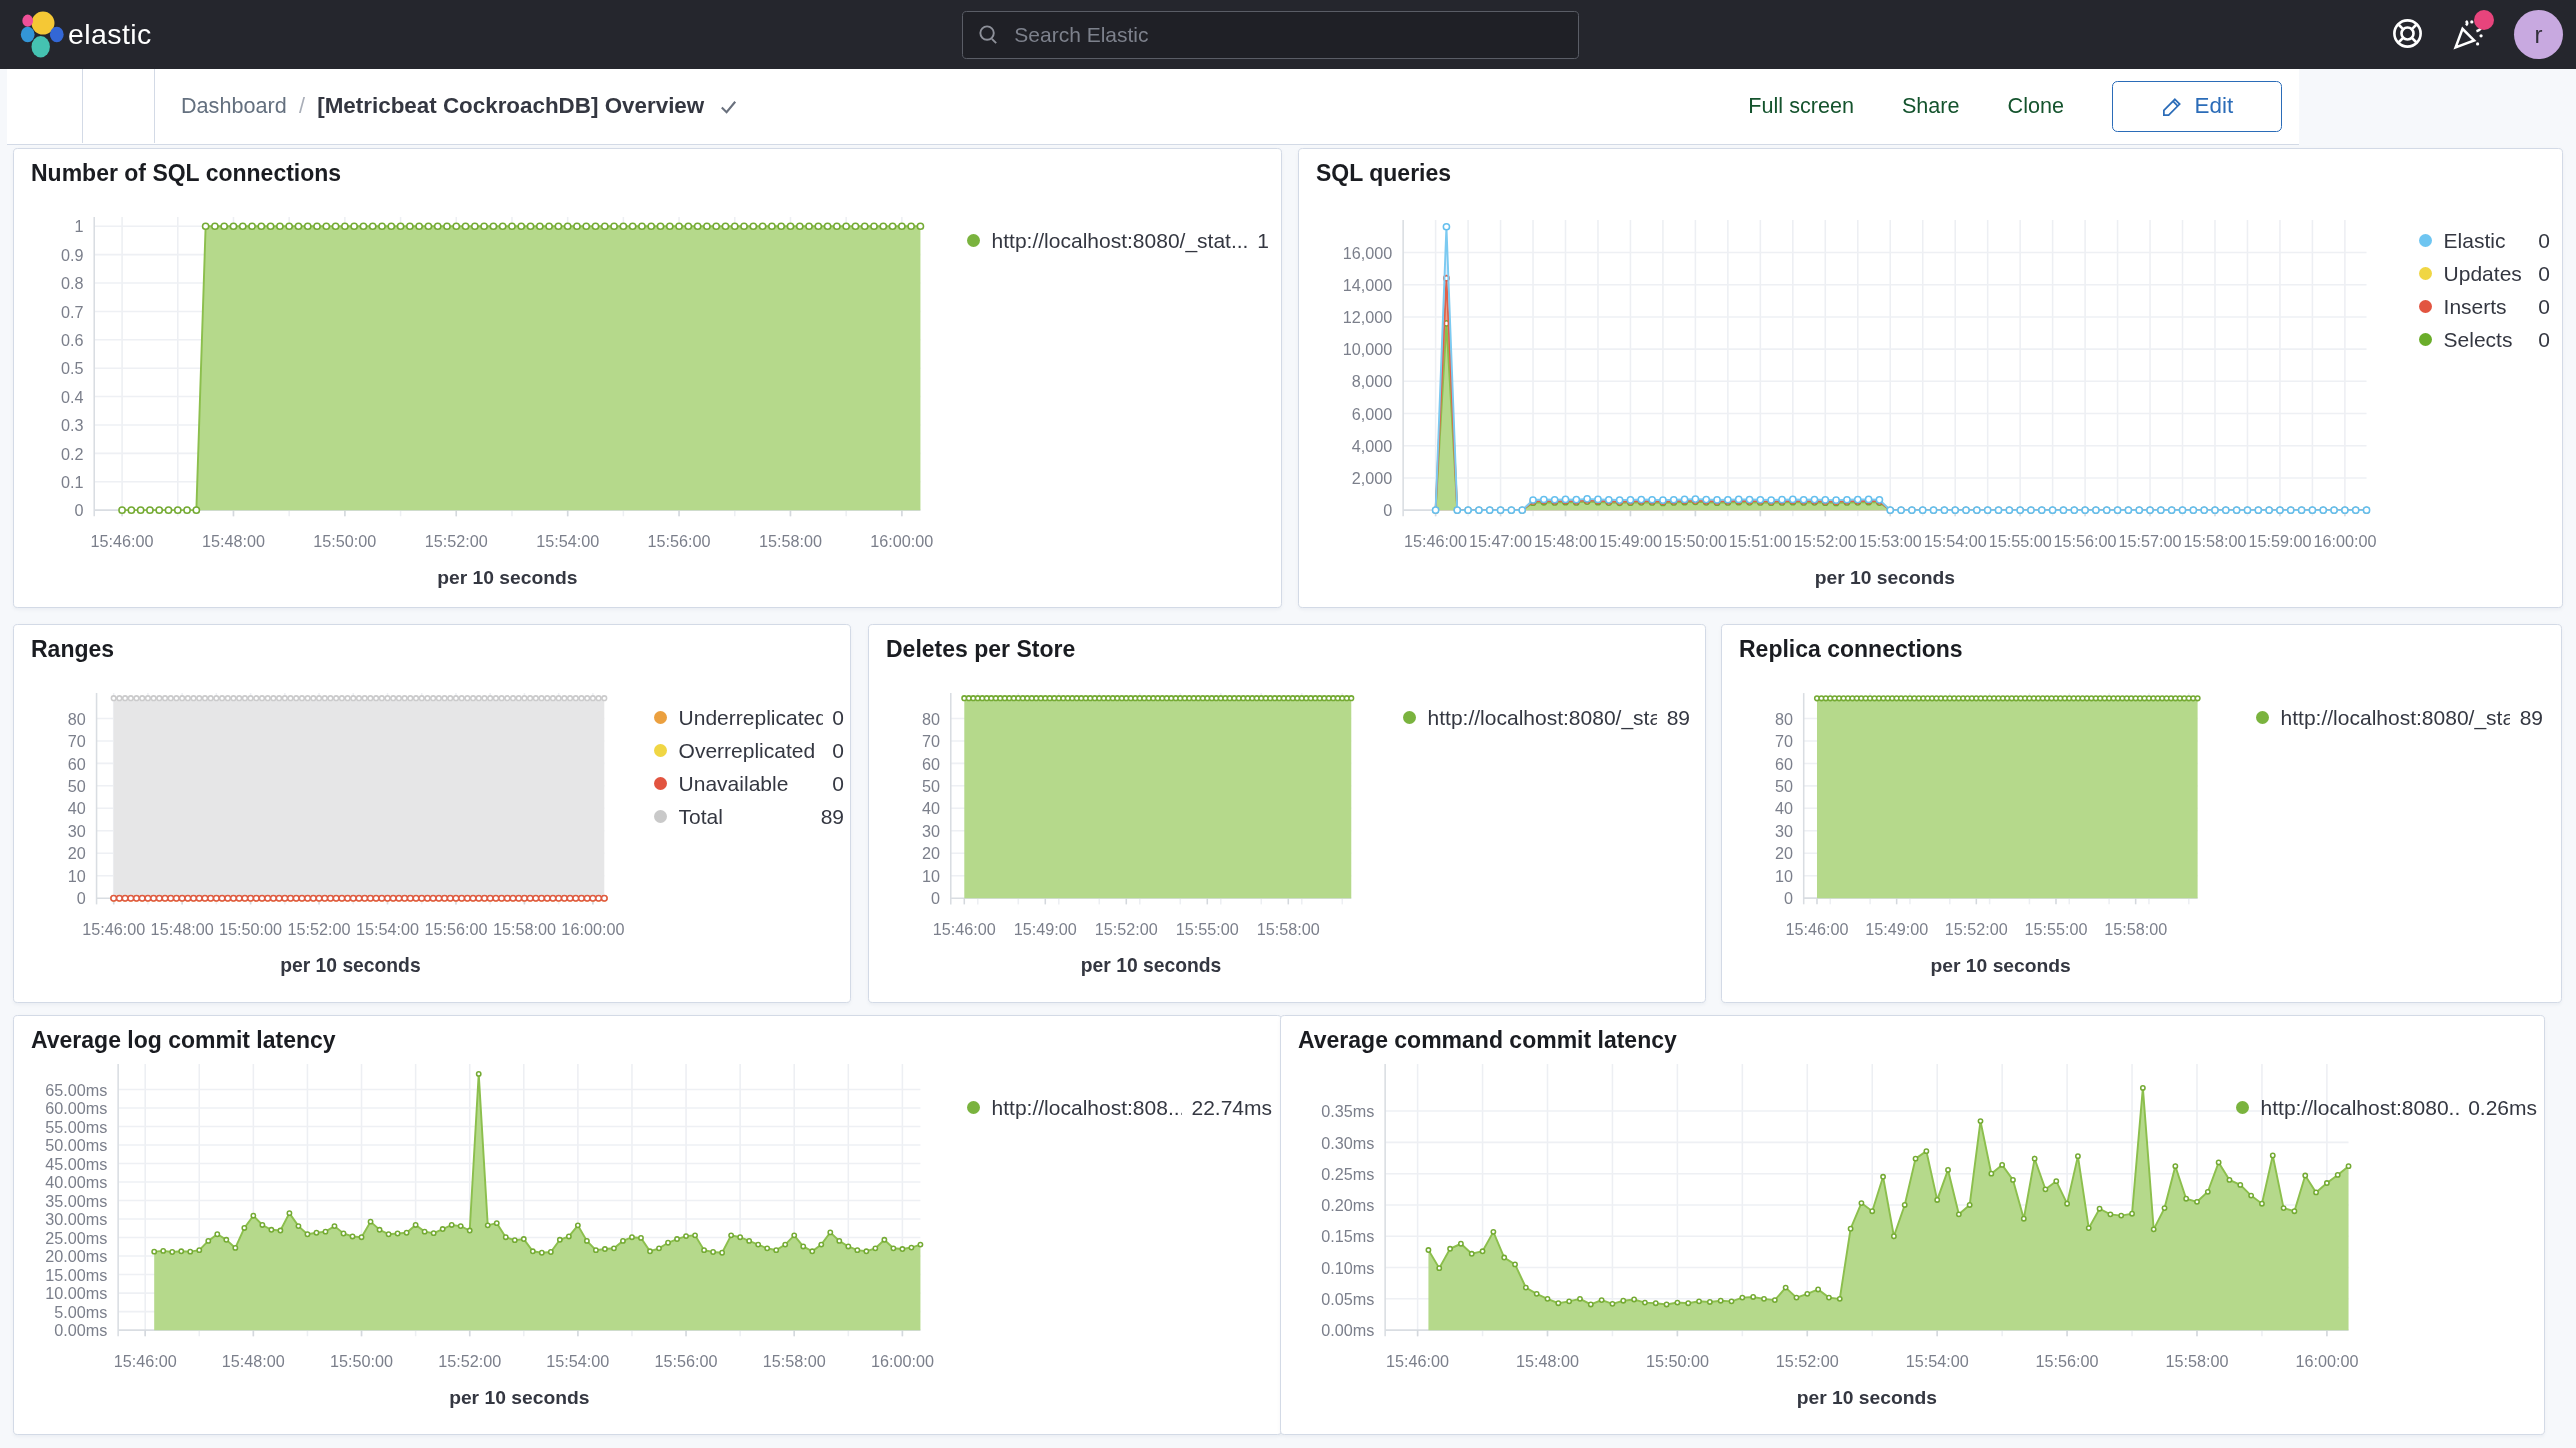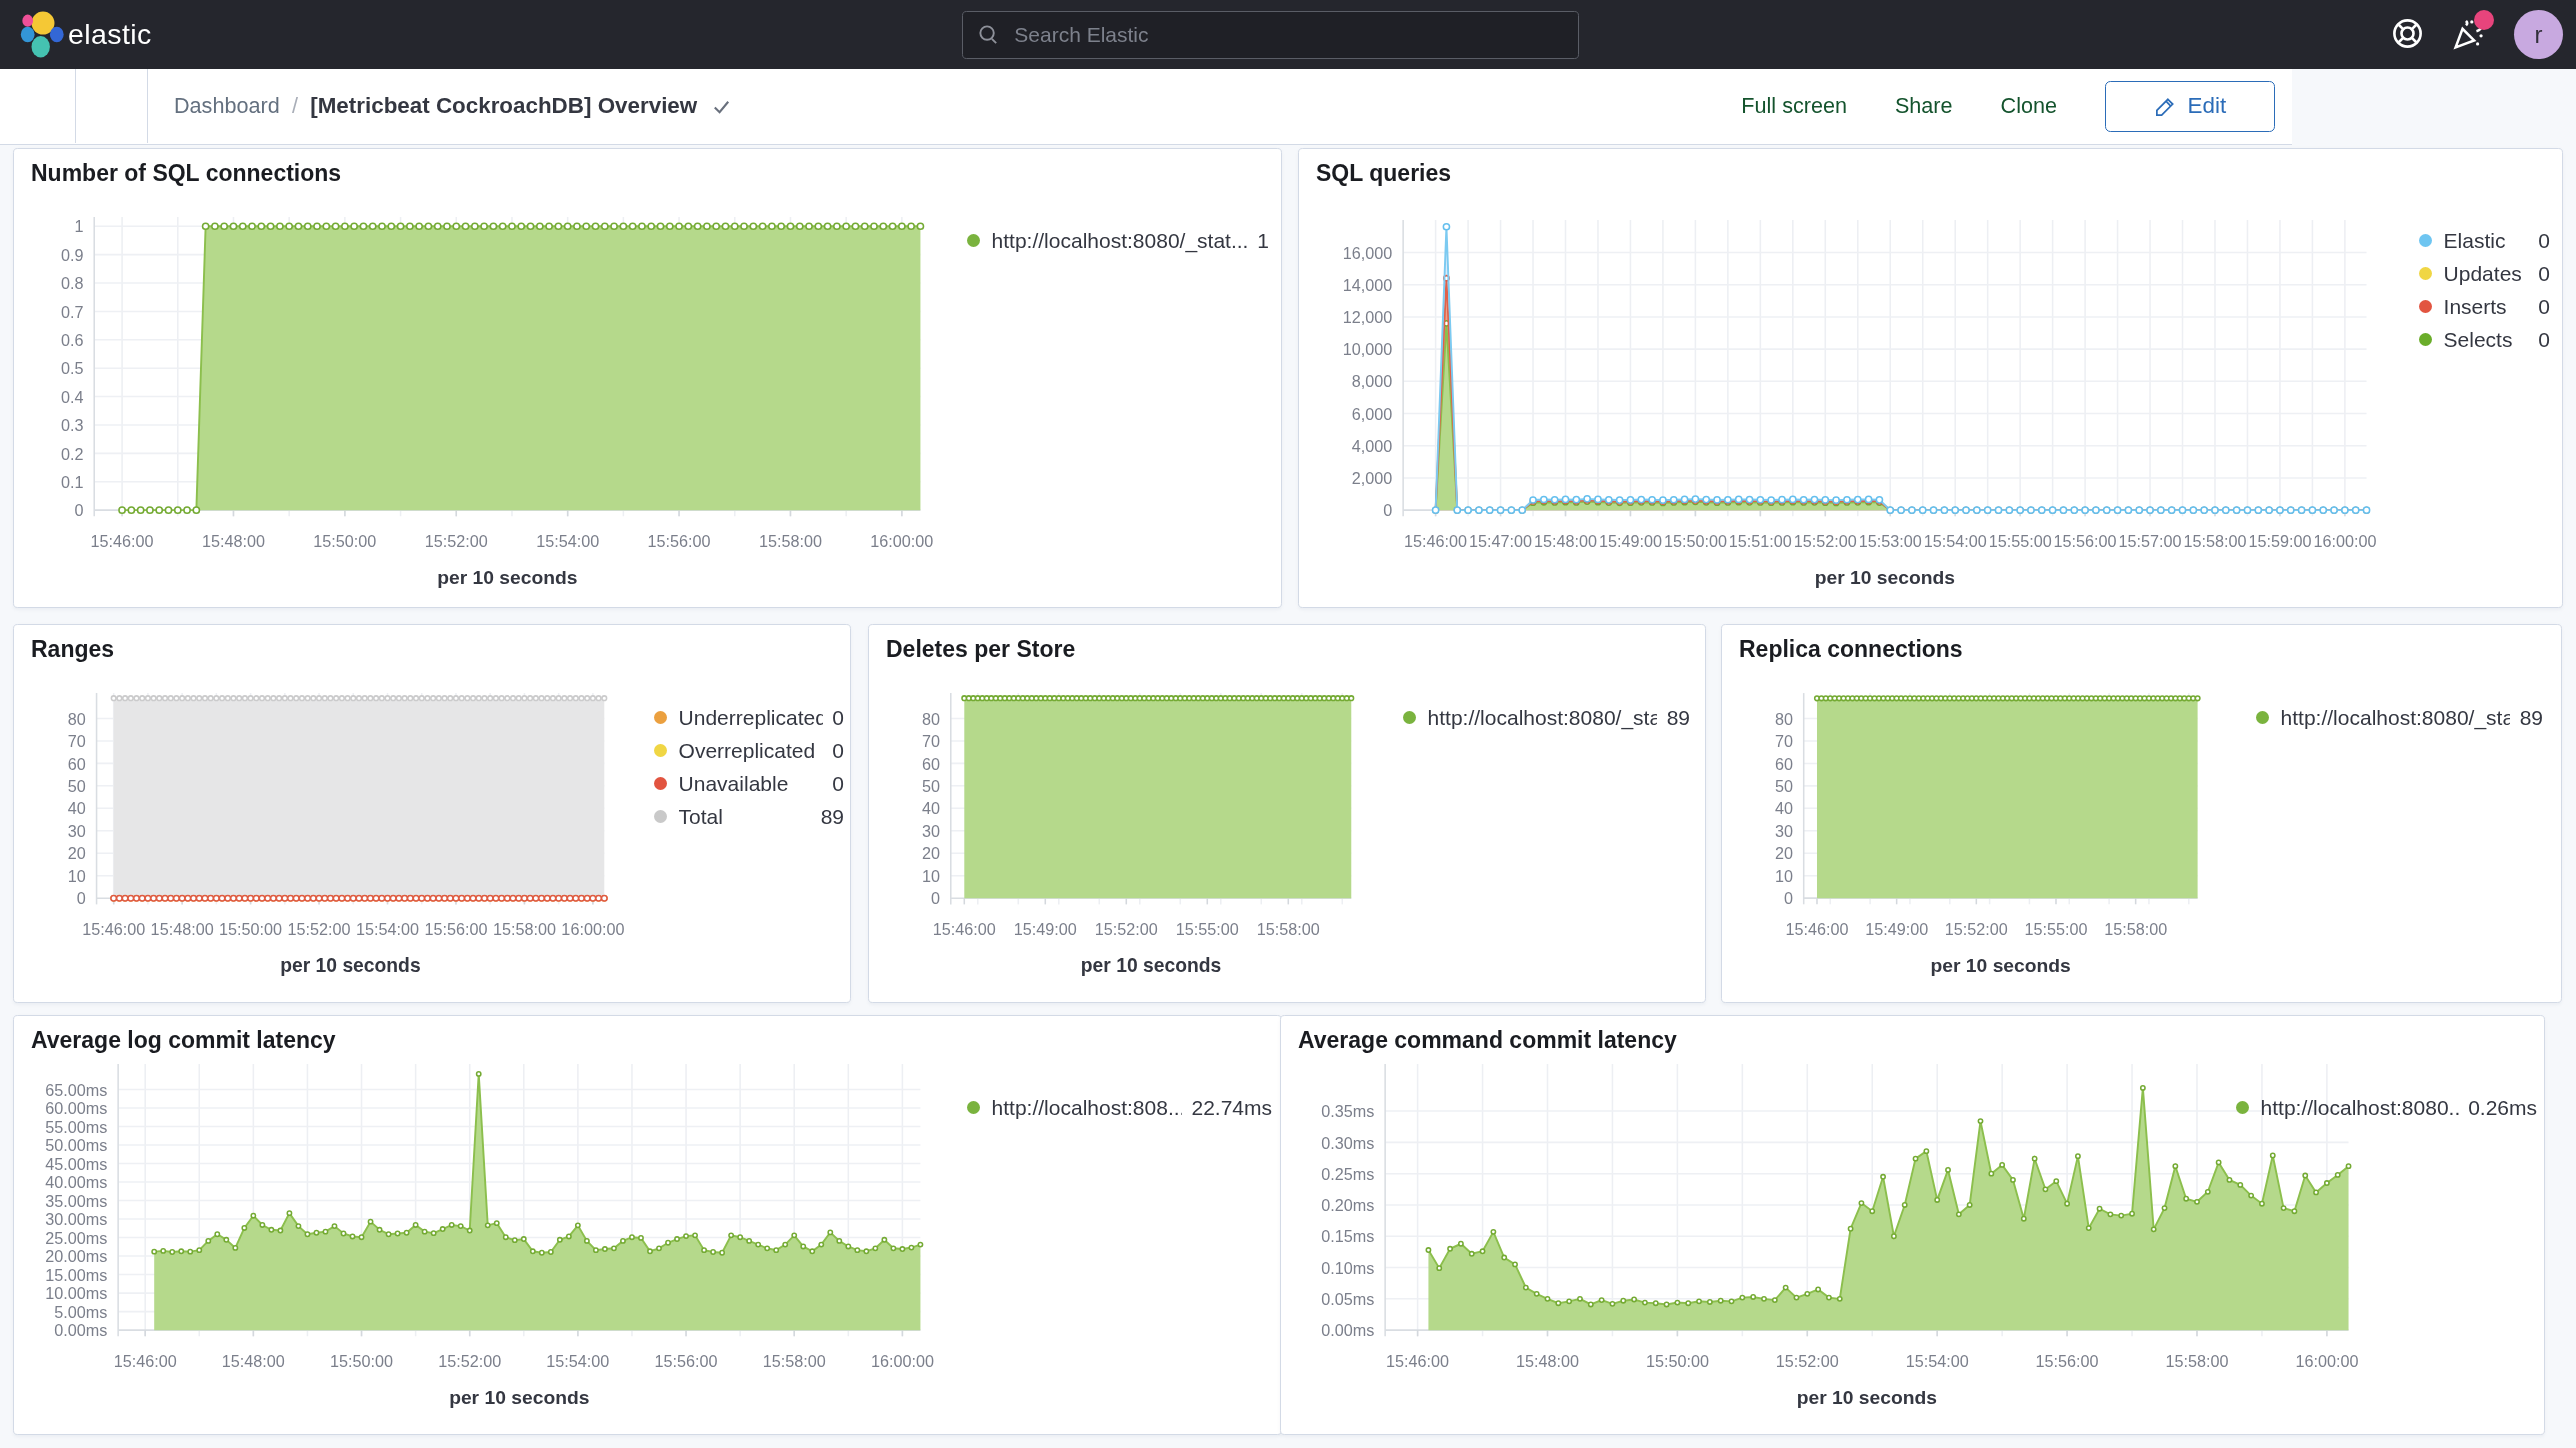--- a/index.html
+++ b/index.html
@@ -9,21 +9,21 @@
   .logo-wrap{position:absolute;left:20px;top:10px;display:flex;align-items:center;gap:2px;}
   .logo-text{color:#ffffff;font-size:28.5px;font-weight:500;letter-spacing:0.4px;}
   .searchbox{position:absolute;left:962px;top:10.8px;width:617px;height:48px;background:#1f2026;border:0.8px solid #5a5d66;border-radius:4.6px;display:flex;align-items:center;box-sizing:border-box;padding:0 14px;}
   .searchbox input{background:transparent;border:none;outline:none;color:#d7d9de;font-size:21px;margin-left:12.3px;width:540px;font-family:"Liberation Sans",sans-serif;}
   .searchbox input::placeholder{color:#7d818c;}
   .hdr-icons{position:absolute;right:13px;top:0;height:69px;display:flex;align-items:center;gap:26px;}
   .avatar{width:49px;height:49px;border-radius:50%;background:#c8a9e0;color:#33303b;display:flex;align-items:center;justify-content:center;font-size:24px;}
   .badge-dot{position:absolute;top:-4.6px;right:-6.2px;width:20px;height:20px;border-radius:50%;background:#e7447c;}
   .icon-btn{position:relative;cursor:pointer;}
   
-  .nav{position:absolute;left:0;top:69px;width:2292px;height:75px;background:#ffffff;border-bottom:0.8px solid #d3dae6;}
+  .nav{position:absolute;left:7px;top:69px;width:2292px;height:75px;background:#ffffff;border-bottom:0.8px solid #d3dae6;}
   .burger{position:absolute;left:35px;top:98px;width:29px;height:25px;display:flex;flex-direction:column;justify-content:space-between;cursor:pointer;}
   .burger span{display:block;height:3.9px;border-radius:1.5px;background:#3a3f4c;}
   .vsep{position:absolute;top:0;width:0.8px;height:74px;background:#d3dae6;}
   .dbadge{position:absolute;left:93px;top:95px;width:36px;height:36px;border-radius:5.4px;background:#4ec3ab;color:#10332c;font-weight:700;font-size:21px;display:flex;align-items:center;justify-content:center;cursor:pointer;}
   .crumbs{position:absolute;left:174px;top:0;height:74px;display:flex;align-items:center;gap:12.3px;}
   .crumb-root{color:#64707f;font-size:21.6px;cursor:pointer;}
   .crumb-sep{color:#a9aeb8;font-size:21.6px;}
   .crumb-title{color:#343741;font-size:22.4px;font-weight:700;}
   .nav-actions{position:absolute;right:17px;top:0;height:74px;display:flex;align-items:center;gap:0;}
   .nav-link{color:#14532d;font-size:21.6px;margin-right:48px;cursor:pointer;}

